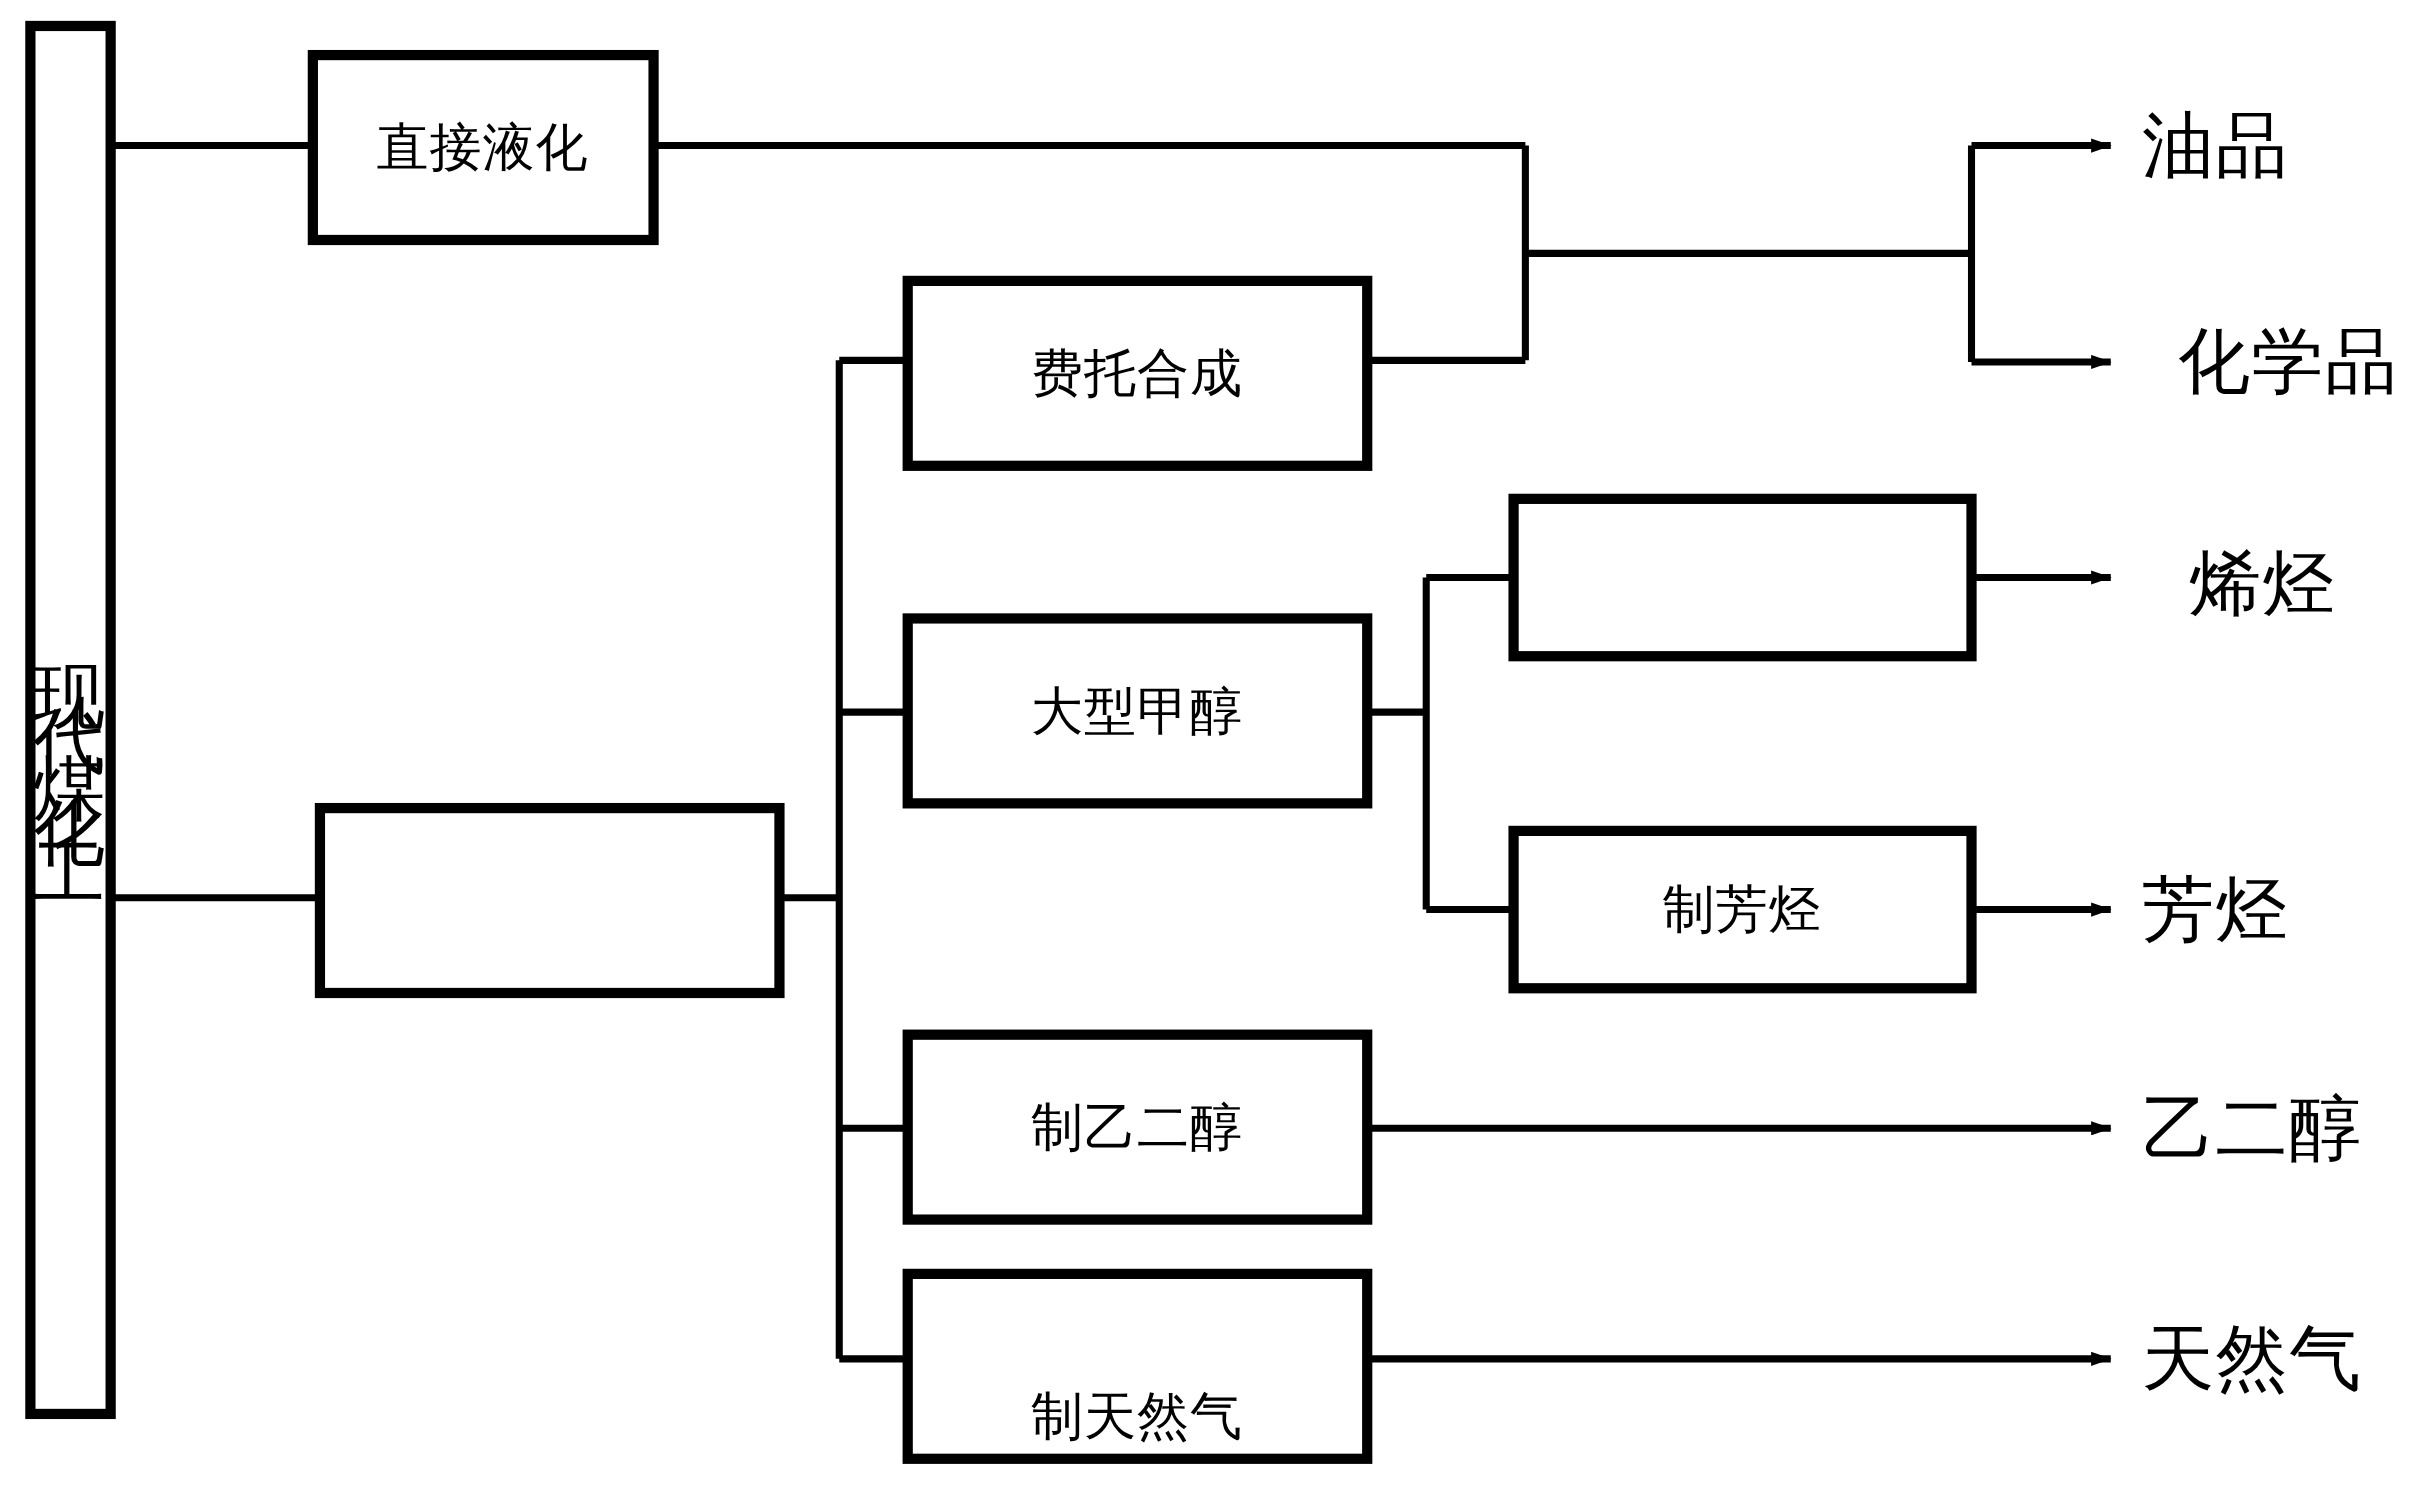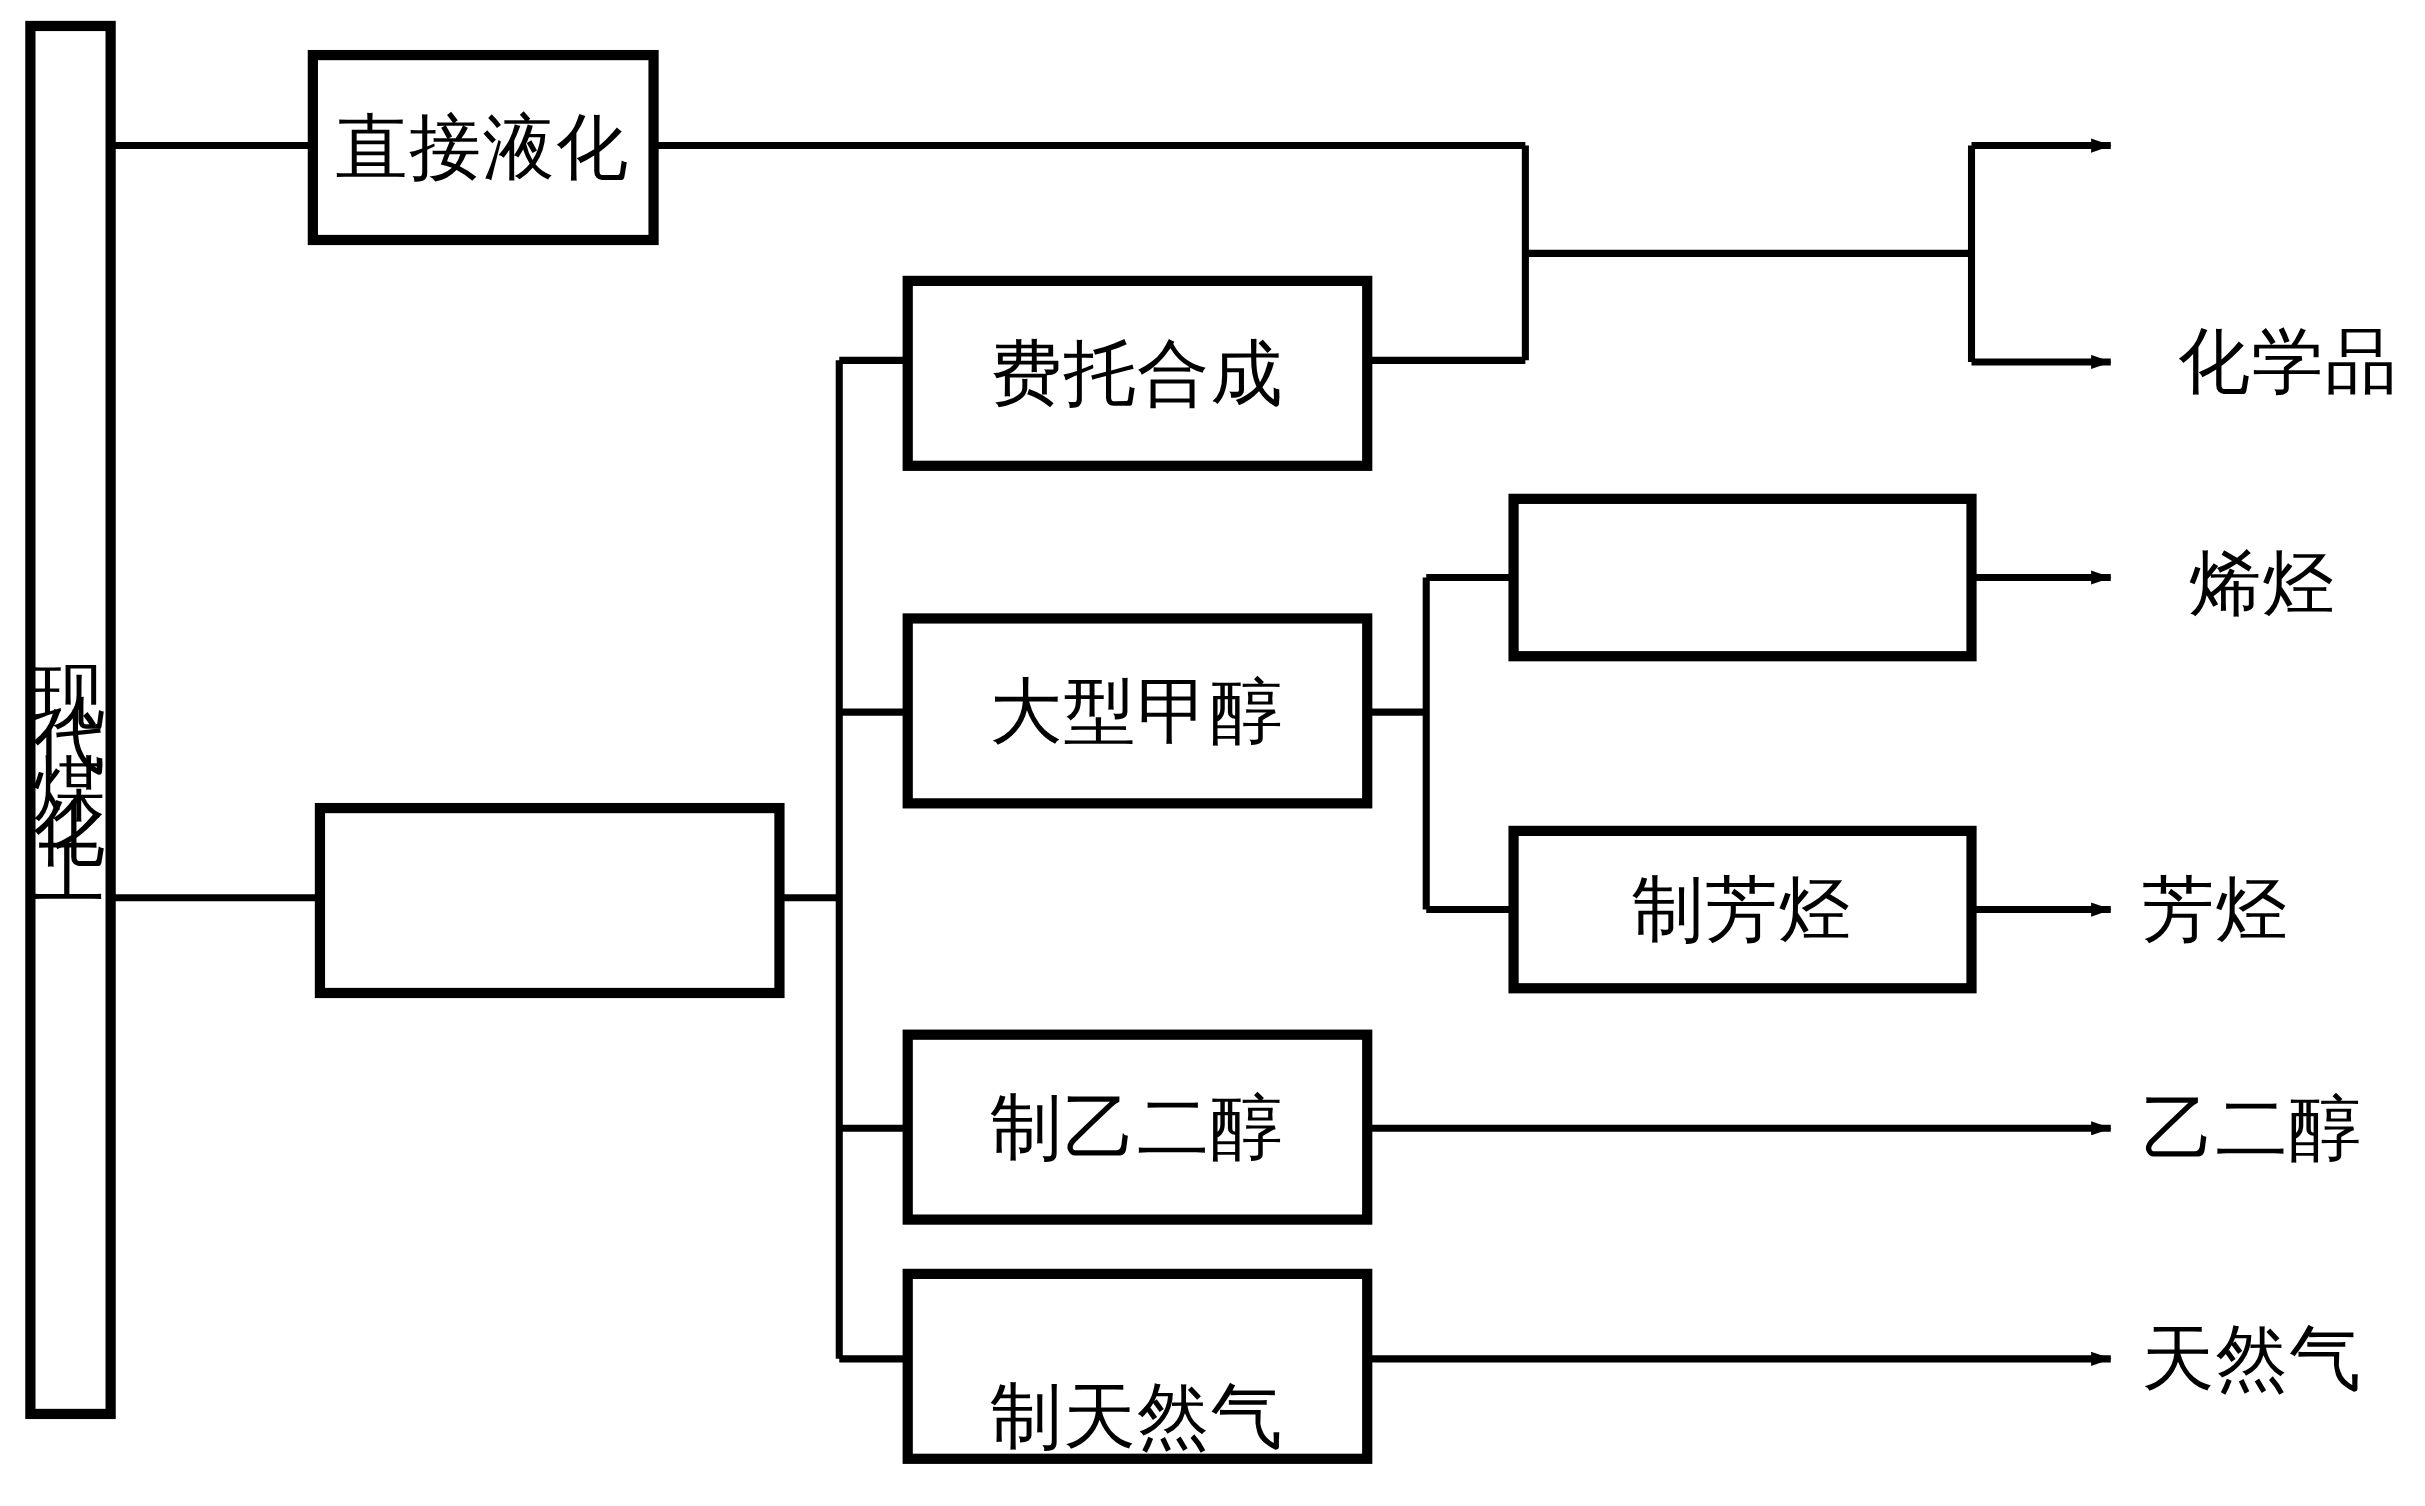--- a/index.html
+++ b/index.html
@@ -9,21 +9,21 @@
   .node-label{
     position:absolute;
     display:flex;align-items:center;justify-content:center;
     font-family:"DejaVu Sans","Liberation Sans",sans-serif;
     font-weight:400;
     color:#000000;
     white-space:nowrap;
     letter-spacing:0.02em;
     pointer-events:none;
   }
-  .box-label{font-size:72px;}
+  .box-label{font-size:52px;}
   .out-label{font-size:72px;justify-content:flex-start;}
   .root-label{
     font-size:72px;
     writing-mode:vertical-rl;
     text-orientation:upright;
     letter-spacing:0.62em;
     line-height:1;
     align-items:center;justify-content:center;
   }
 </style>
@@ -107,20 +107,21 @@
 
   <div class="node-label box-label" style="left:907px;top:619px;width:460px;height:185px;">大型甲醇</div>
 
   <div class="node-label box-label" style="left:907px;top:1035px;width:460px;height:185px;">制乙二醇</div>
 
   <div class="node-label box-label" style="left:907px;top:1324px;width:460px;height:185px;">制天然气</div>
 
 
   <div class="node-label box-label" style="left:1513px;top:831px;width:458px;height:157px;">制芳烃</div>
 
+  <div class="node-label out-label" style="left:2142px;top:87px;width:283px;height:118px;">油品</div>
 
   <div class="node-label out-label" style="left:2142px;top:303px;width:283px;height:118px;margin-left:36px;">化学品</div>
 
   <div class="node-label out-label" style="left:2142px;top:525px;width:283px;height:118px;margin-left:47px;">烯烃</div>
 
   <div class="node-label out-label" style="left:2142px;top:851px;width:283px;height:118px;">芳烃</div>
 
   <div class="node-label out-label" style="left:2142px;top:1070px;width:283px;height:118px;">乙二醇</div>
 
   <div class="node-label out-label" style="left:2142px;top:1300px;width:283px;height:118px;">天然气</div>

